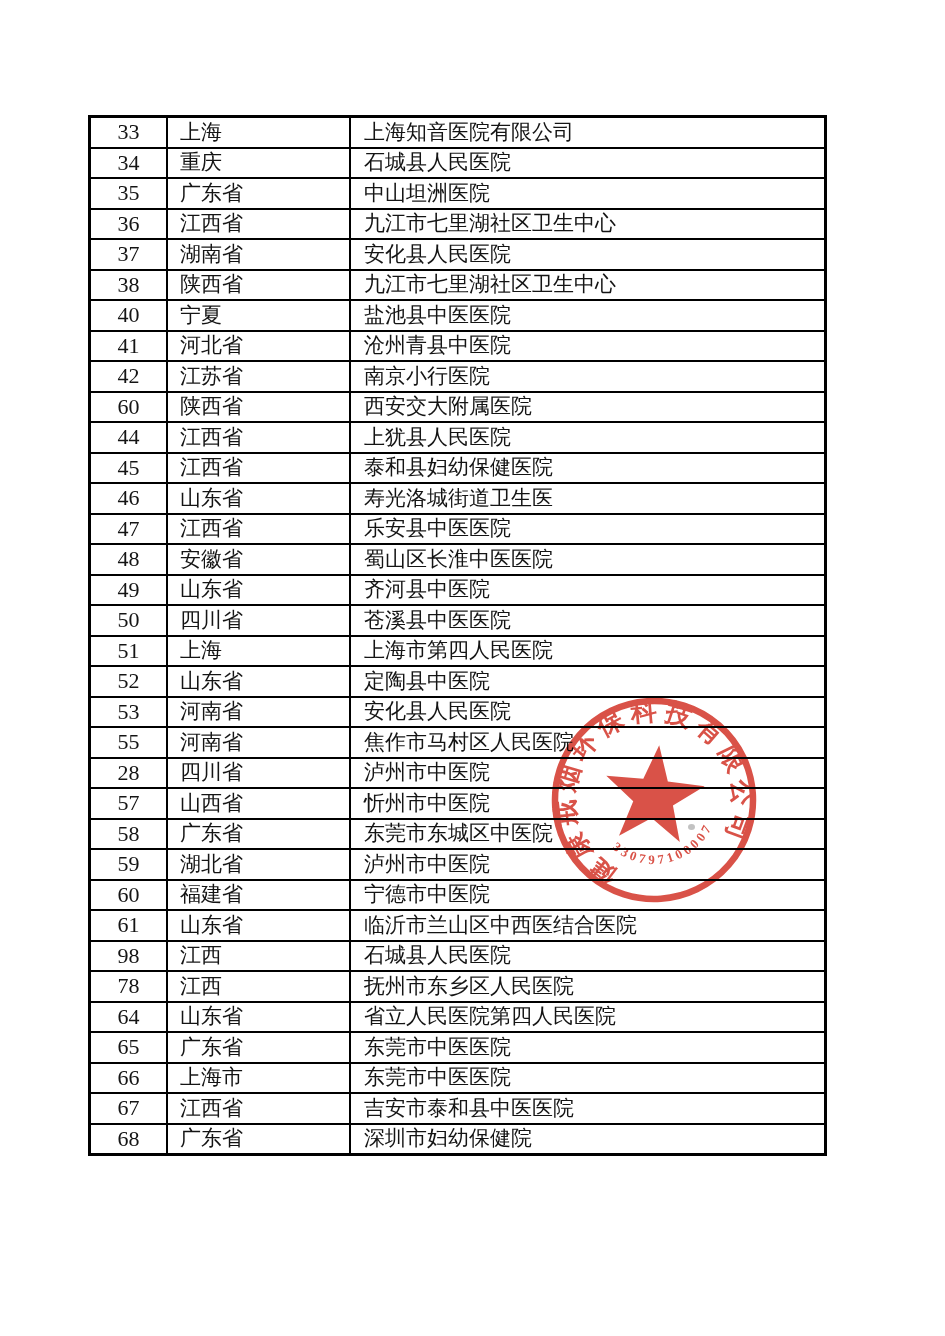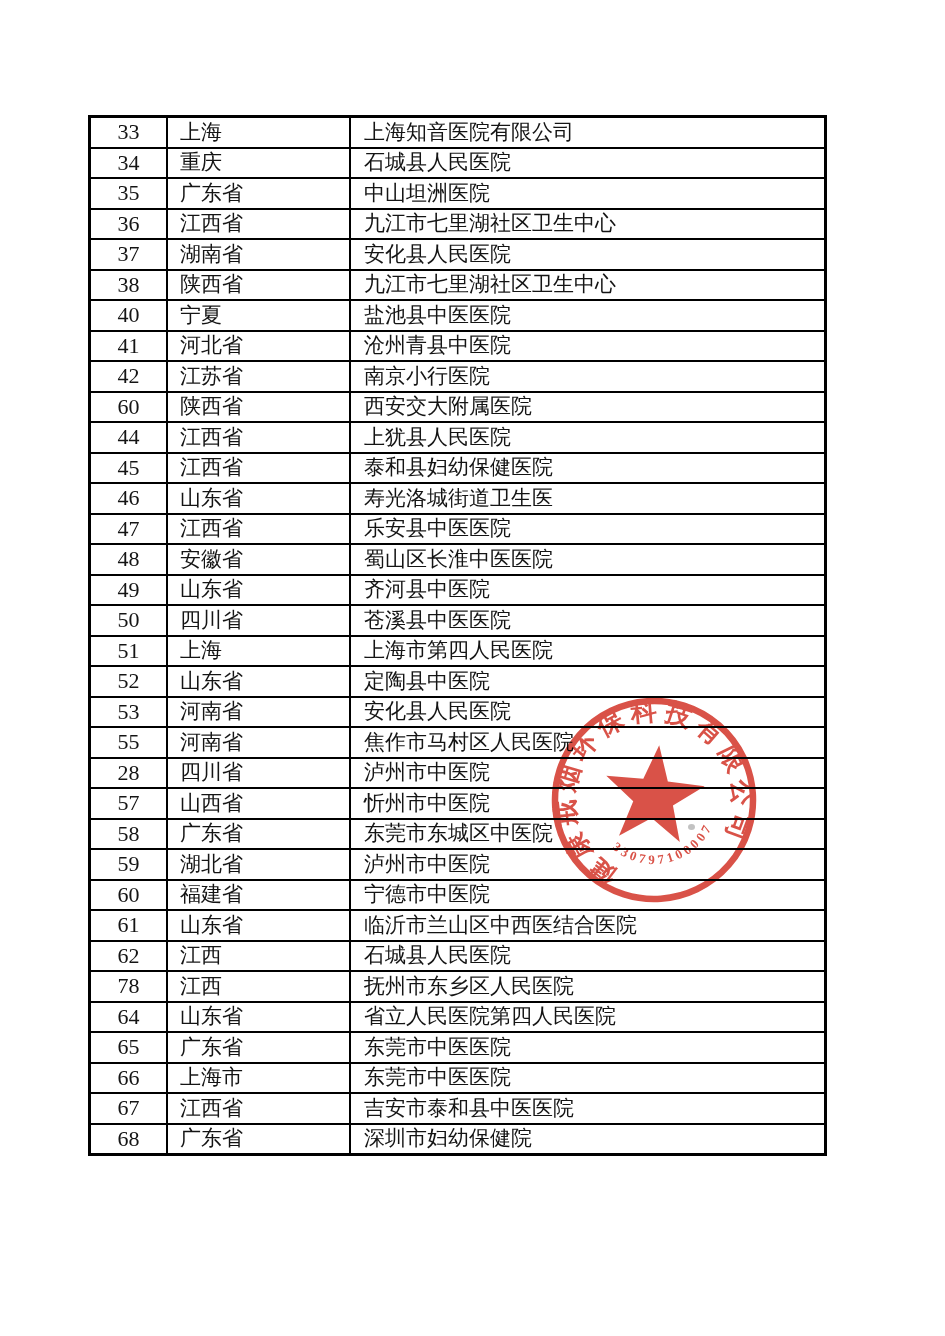--- a/index.html
+++ b/index.html
@@ -207,21 +207,21 @@
           <td class="col-no">60</td>
           <td class="col-prov">福建省</td>
           <td class="col-hosp">宁德市中医院</td>
         </tr>
         <tr>
           <td class="col-no">61</td>
           <td class="col-prov">山东省</td>
           <td class="col-hosp">临沂市兰山区中西医结合医院</td>
         </tr>
         <tr>
-          <td class="col-no">62</td>
+          <td class="col-no">98</td>
           <td class="col-prov">江西</td>
           <td class="col-hosp">石城县人民医院</td>
         </tr>
         <tr>
           <td class="col-no">78</td>
           <td class="col-prov">江西</td>
           <td class="col-hosp">抚州市东乡区人民医院</td>
         </tr>
         <tr>
           <td class="col-no">64</td>

